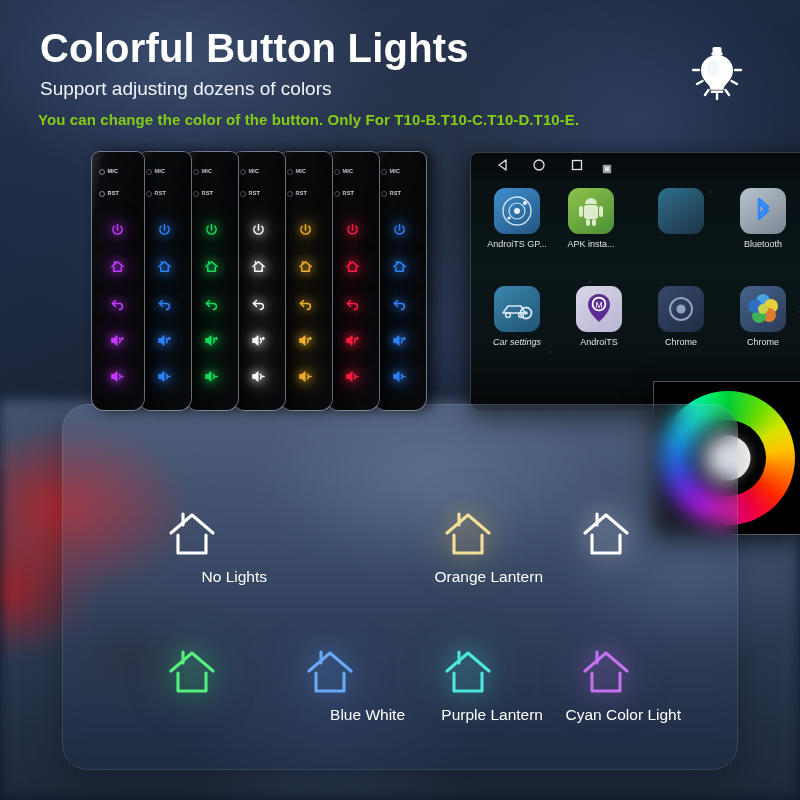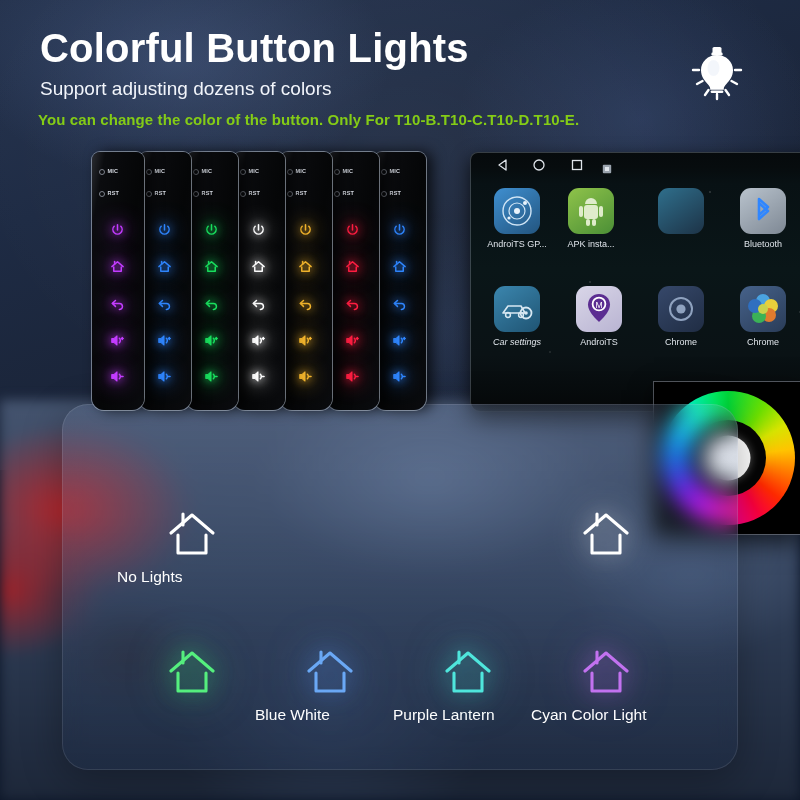--- a/index.html
+++ b/index.html
@@ -74,21 +74,21 @@
   .wheel .hole{position:absolute;left:50%;top:50%;transform:translate(-50%,-50%);width:76px;height:76px;border-radius:50%;background:#050505;}
   .wheel .knob{position:absolute;left:50%;top:50%;transform:translate(-50%,-50%);width:45px;height:45px;border-radius:50%;background:#fff;
     box-shadow:0 0 10px rgba(255,255,255,.35);}
 
   
   .card{position:absolute;left:62px;top:404px;width:676px;height:366px;border-radius:26px;
     background:linear-gradient(180deg,rgba(120,140,175,.22) 0%,rgba(70,90,125,.30) 45%,rgba(30,45,72,.42) 100%);
     box-shadow:0 0 0 1px rgba(255,255,255,.10) inset, 0 10px 40px rgba(0,0,0,.30);
     backdrop-filter:blur(10px);}
   .opts{position:absolute;inset:0;}
-  .opt{position:absolute;width:150px;text-align:left;}
+  .opt{position:absolute;width:150px;text-align:right;}
   .opt .hico{height:64px;display:flex;align-items:flex-end;justify-content:center;}
   .opt .hico svg{width:56px;height:52px;display:block;}
   .opt .lbl{margin-top:8px;font-size:15.5px;color:#ffffff;white-space:nowrap;}
 </style>
 </head>
 <body>
 
 <div class="stage">
 
   <div class="bg-top"></div>
@@ -526,20 +526,32 @@
             <svg viewBox="0 0 56 52">
               <g fill="none" stroke="#ffffff" stroke-width="3.1" stroke-linecap="round" stroke-linejoin="round">
                 <path d="M19 6 V17"></path>
                 <path d="M7 25 28 7 49 25"></path>
                 <path d="M14 27 V45 H42 V27"></path>
               </g>
             </svg>
           </div>
           <div class="lbl">No Lights</div>
         </div>
+        <div class="opt" style="left: 331px; top: 92px;">
+          <div class="hico" style="filter:drop-shadow(0 0 10px rgba(230,190,80,0.55)) drop-shadow(0 0 20px rgba(230,190,80,0.55));">
+            <svg viewBox="0 0 56 52">
+              <g fill="none" stroke="#f2e09a" stroke-width="3.1" stroke-linecap="round" stroke-linejoin="round">
+                <path d="M19 6 V17"></path>
+                <path d="M7 25 28 7 49 25"></path>
+                <path d="M14 27 V45 H42 V27"></path>
+              </g>
+            </svg>
+          </div>
+          <div class="lbl">Orange Lantern</div>
+        </div>
         <div class="opt" style="left: 469px; top: 92px;">
           <div class="hico" style="filter:drop-shadow(0 0 10px rgba(255,255,255,0.45)) drop-shadow(0 0 20px rgba(255,255,255,0.45));">
             <svg viewBox="0 0 56 52">
               <g fill="none" stroke="#ffffff" stroke-width="3.1" stroke-linecap="round" stroke-linejoin="round">
                 <path d="M19 6 V17"></path>
                 <path d="M7 25 28 7 49 25"></path>
                 <path d="M14 27 V45 H42 V27"></path>
               </g>
             </svg>
           </div>

